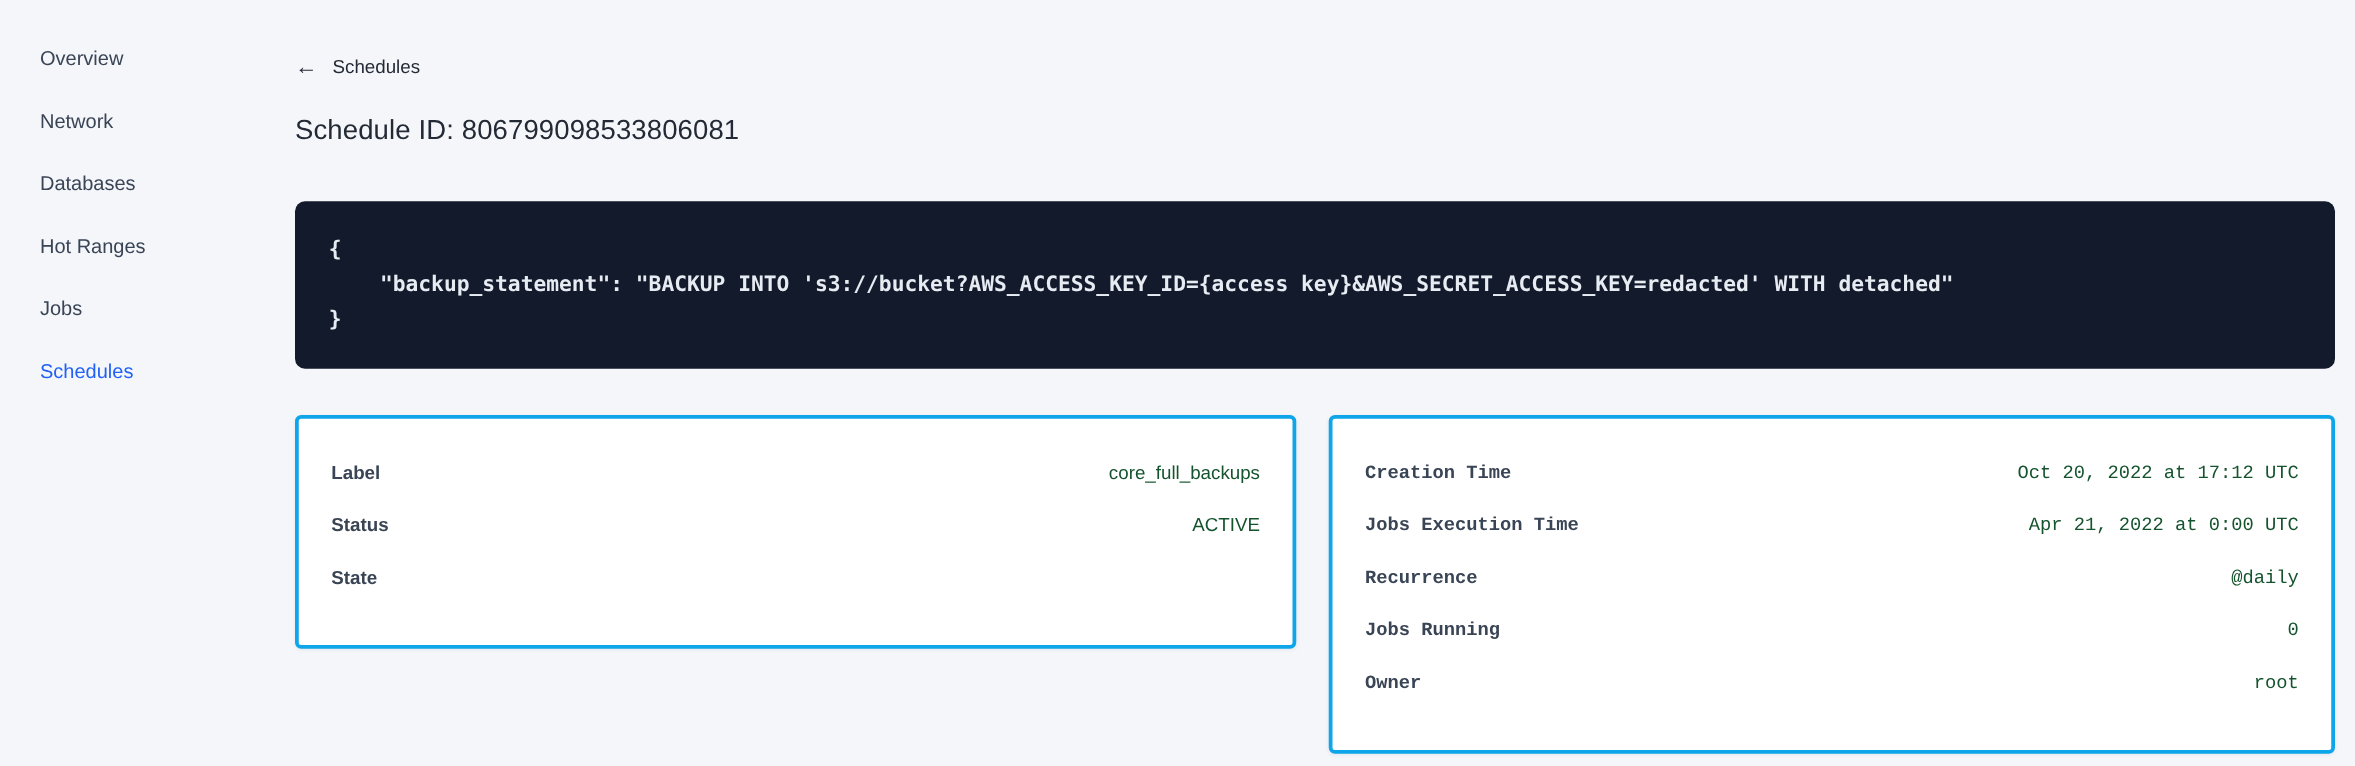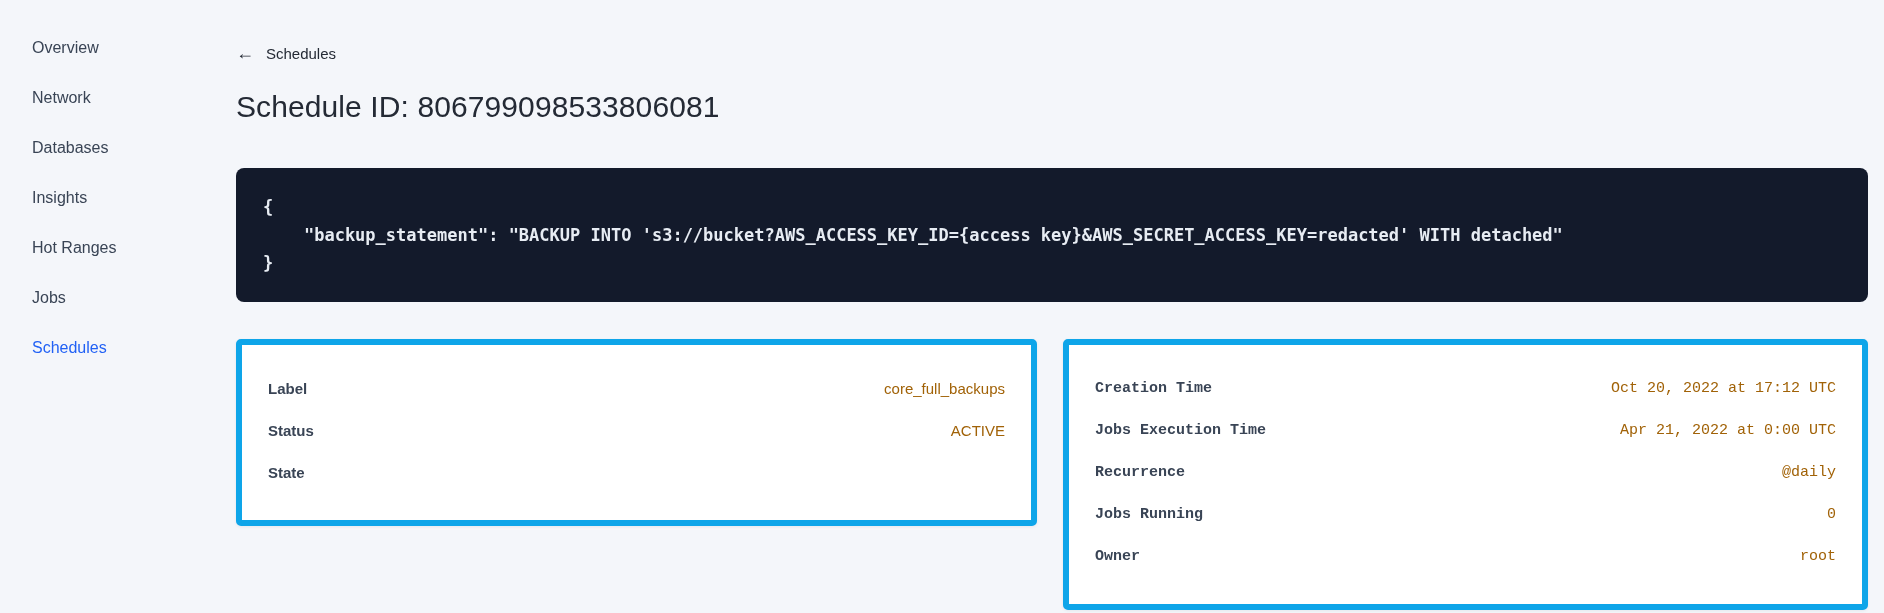--- a/index.html
+++ b/index.html
@@ -33,21 +33,21 @@
     align-items: center;
     gap: 12px;
     font-size: 15px;
     color: #242a35;
     cursor: pointer;
   }
   .back-arrow { font-size: 18px; line-height: 1; color: #242a35; }
 
   .page-title {
     margin-top: 27px;
-    font-size: 30px;
+    font-size: 22px;
     font-weight: 400;
     color: #242a35;
     letter-spacing: 0.1px;
   }
 
   .code-block {
     margin-top: 44px;
     background: #131a2b;
     border-radius: 8px;
     padding: 25px 27px;
@@ -63,54 +63,51 @@
   }
 
   .cards {
     margin-top: 37px;
     display: flex;
     gap: 26px;
     align-items: flex-start;
   }
   .card {
     background: #ffffff;
-    border: 6px solid #0ea5e9;
+    border: 3px solid #0ea5e9;
     border-radius: 5px;
     box-shadow: 0 1px 3px rgba(57, 68, 85, 0.08);
     padding-top: 22px;
   }
   .card.details-card { width: 801px; height: 187px; }
   .card.schedule-card { flex: 1; height: 271px; font-family: Liberation Mono, monospace; }
   .card-row {
     height: 42px;
     display: flex;
     align-items: center;
     justify-content: space-between;
     padding: 0 26px;
   }
   .card-row .row-label { font-size: 15px; font-weight: bold; color: #394455; }
-  .card-row .row-value { font-size: 15px; font-weight: 400; color: #a16207; text-align: right; }
+  .card-row .row-value { font-size: 15px; font-weight: 400; color: #14532d; text-align: right; }
 </style>
 </head>
 <body>
 
 <div class="layout">
 
   <aside class="sidebar">
     <div class="nav-item">
         <span>Overview</span>
       </div>
     <div class="nav-item">
         <span>Network</span>
       </div>
     <div class="nav-item">
         <span>Databases</span>
-      </div>
-    <div class="nav-item">
-        <span>Insights</span>
       </div>
     <div class="nav-item">
         <span>Hot Ranges</span>
       </div>
     <div class="nav-item">
         <span>Jobs</span>
       </div>
     <div class="nav-item active">
         <span>Schedules</span>
       </div>

